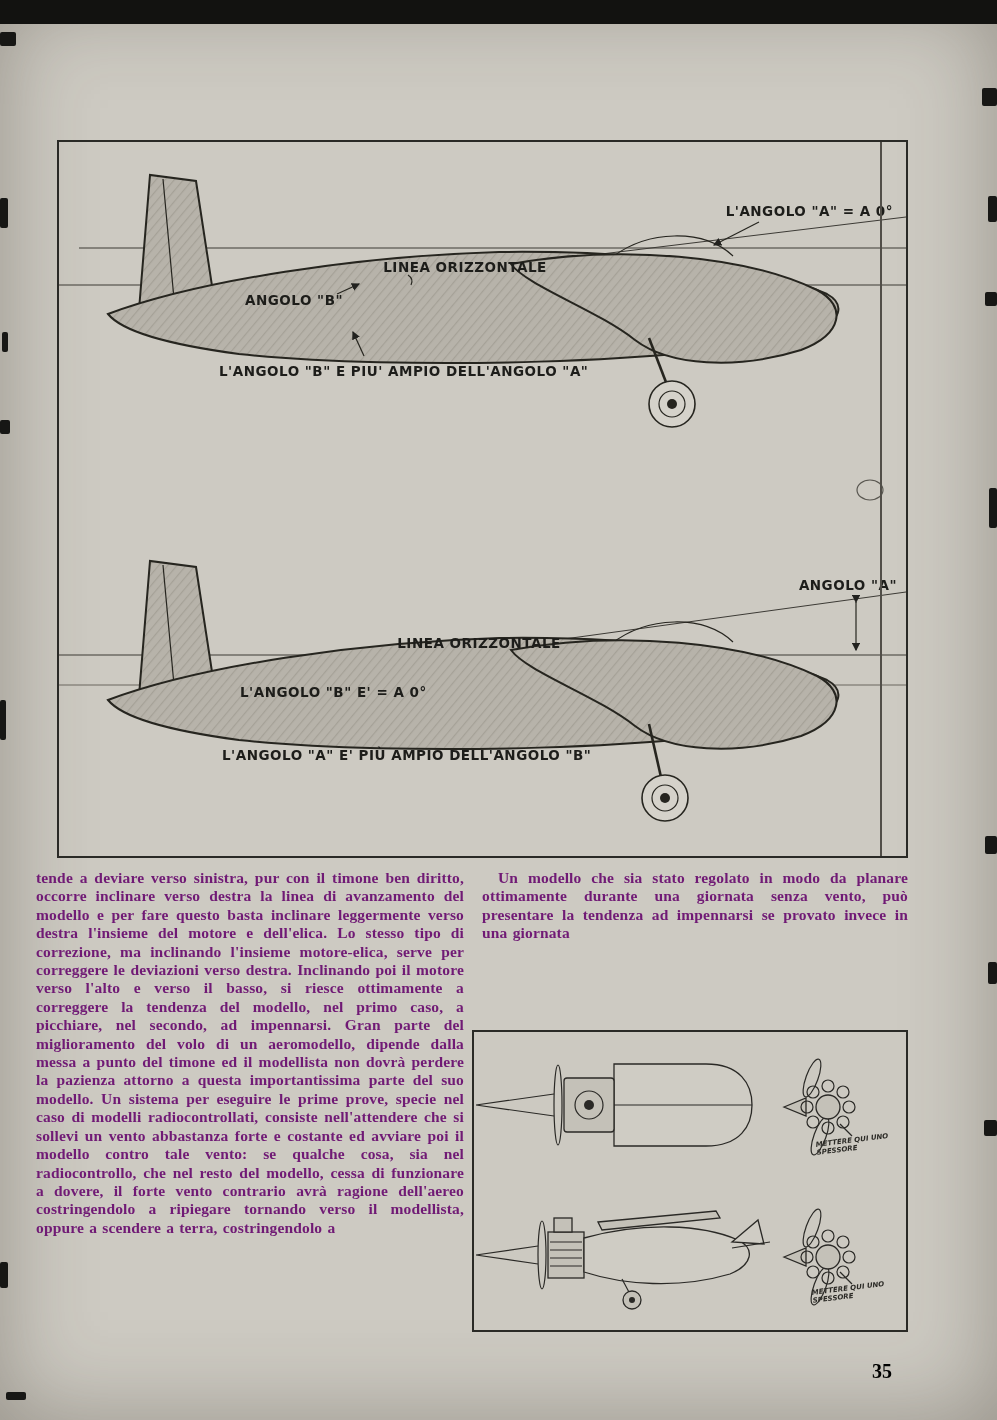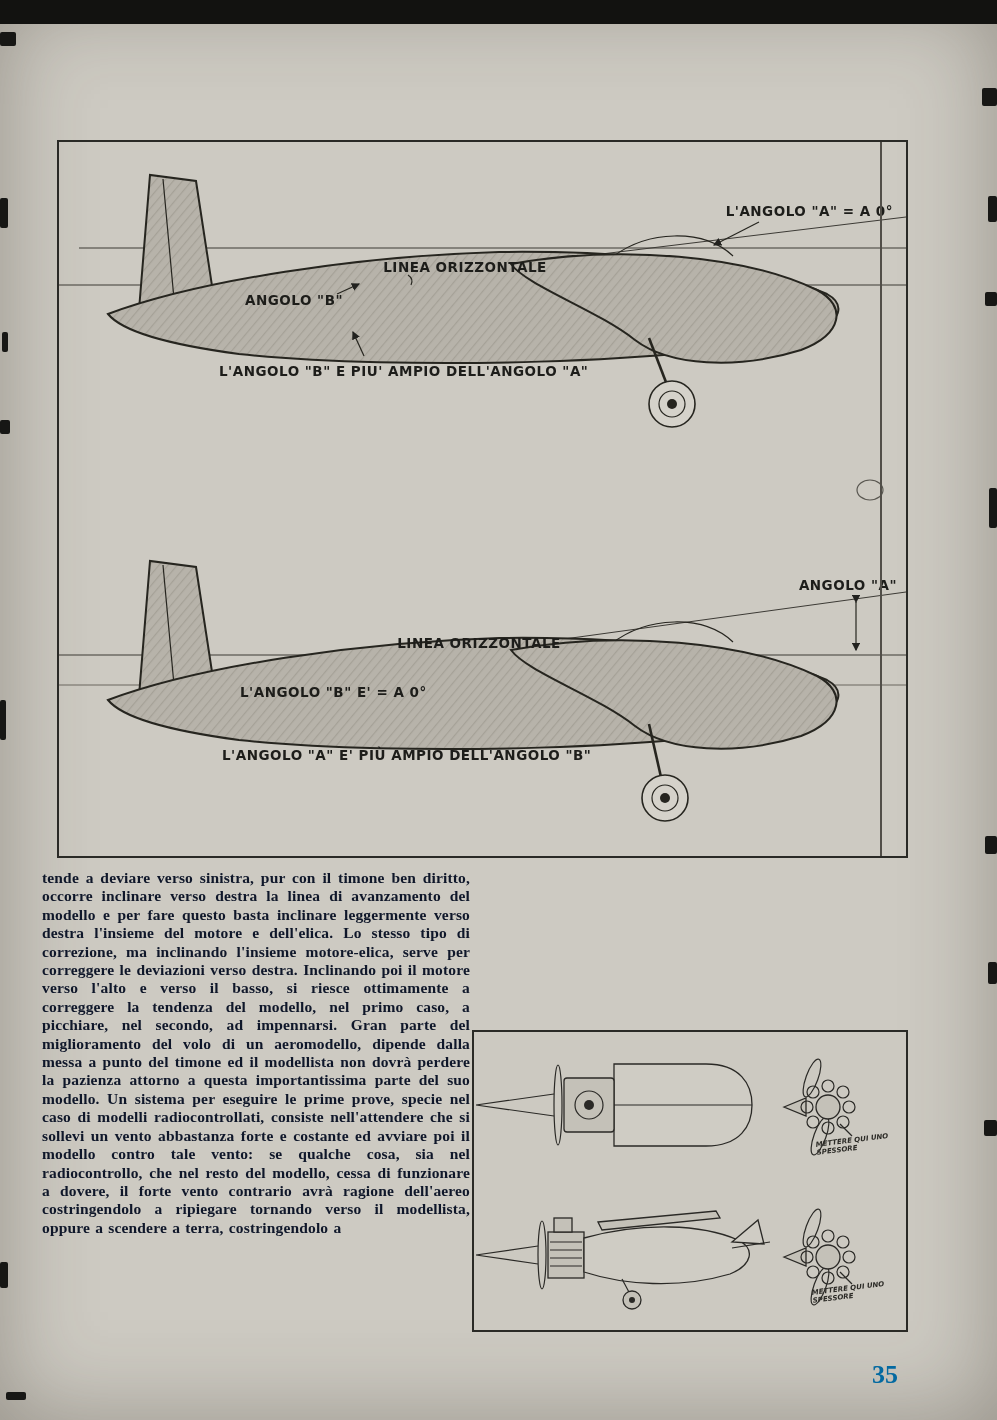--- a/index.html
+++ b/index.html
@@ -16,42 +16,42 @@
   .frame-line { position:absolute; top:0; right:24px; width:2px; height:714px; background:#514e48; }
   .dsvg { display:block; }
   .refline { stroke:#3c3a35; stroke-width:1; fill:none; }
   .faint { stroke:#6a675f; stroke-width:1; fill:none; }
   .part  { stroke:#26251f; stroke-width:2; }
   .lightpart { fill:#d5d2ca; stroke:#26251f; stroke-width:1.6; }
   .thin  { stroke:#26251f; stroke-width:1.2; fill:none; }
   .strut { stroke:#26251f; stroke-width:2.6; }
   .dlabel { font-family:"DejaVu Sans",sans-serif; font-weight:bold; font-size:13.5px; fill:#1d1d1a; letter-spacing:.5px; }
   .col {
-    position:absolute; text-align:justify; color:#0f172a;
+    position:absolute; text-align:justify; color:#701a75;
     font-size:15.5px; line-height:18.4px; font-weight:bold;
-    letter-spacing:.15px; word-spacing:1.2px;margin-left:6px;
+    letter-spacing:.15px; word-spacing:1.2px;
   }
   .col-left  { left:36px;  top:869px; width:428px; }
   .col-right { left:482px; top:869px; width:426px; }
   .col-right p.indent { text-indent:16px; }
   .inset {
     position:absolute; left:472px; top:1030px; width:436px; height:302px;
     border:2px solid #2a2a26; background:#ccc9c1;
   }
   .iline { stroke:#2a2926; stroke-width:1.2; fill:none; }
   .ipart { fill:#c4c1b8; stroke:#2a2926; stroke-width:1.3; }
   .ilight{ fill:#cfccc4; stroke:#2a2926; stroke-width:1.3; }
   .tiny {
     position:absolute; width:80px;
     font-family:"DejaVu Sans",sans-serif; font-size:7px; line-height:8px;
     font-style:italic; font-weight:bold; color:#2b2a26; transform:rotate(-7deg);
   }
   .tiny.c1 { left:342px; top:104px; }
   .tiny.c2 { left:338px; top:252px; }
-  .pageno { position:absolute; left:872px; top:1360px; font-size:26px; font-weight:bold; color:#0369a1; }
+  .pageno { position:absolute; left:872px; top:1360px; font-size:20px; font-weight:bold; color:#000000; }
 </style>
 </head>
 <body>
 
 <div class="page">
 
   <div class="scan-top"></div>
   <div class="artifact" style="left:0;top:32px;width:16px;height:14px;"></div>
   <div class="artifact" style="left:0;top:198px;width:8px;height:30px;"></div>
   <div class="artifact" style="left:2px;top:332px;width:6px;height:20px;"></div>
@@ -149,20 +149,21 @@
     </svg>
 
     <div class="frame-line"></div>
   </div>
 
   <div class="col col-left">
     <p>tende a deviare verso sinistra, pur con il timone ben diritto, occorre inclinare verso destra la linea di avanzamento del modello e per fare questo basta inclinare leggermente verso destra l'insieme del motore e dell'elica. Lo stesso tipo di correzione, ma inclinando l'insieme motore-elica, serve per correggere le deviazioni verso destra. Inclinando poi il motore verso l'alto e verso il basso, si riesce ottimamente a correggere la tendenza del modello, nel primo caso, a picchiare, nel secondo, ad impennarsi. Gran parte del miglioramento del volo di un aeromodello, dipende dalla messa a punto del timone ed il modellista non dovrà perdere la pazienza attorno a questa importantissima parte del suo modello. Un sistema per eseguire le prime prove, specie nel caso di modelli radiocontrollati, consiste nell'attendere che si sollevi un vento abbastanza forte e costante ed avviare poi il modello contro tale vento: se qualche cosa, sia nel radiocontrollo, che nel resto del modello, cessa di funzionare a dovere, il forte vento contrario avrà ragione dell'aereo costringendolo a ripiegare tornando verso il modellista, oppure a scendere a terra, costringendolo a</p>
   </div>
 
   <div class="col col-right">
+    <p class="indent">Un modello che sia stato regolato in modo da planare ottimamente durante una giornata senza vento, può presentare la tendenza ad impennarsi se provato invece in una giornata</p>
   </div>
 
   <div class="inset">
     <svg class="dsvg" width="432" height="298" viewBox="0 0 432 298">
 
       <g>
         <path class="iline" d="M 2 73 L 80 62 M 2 73 L 80 84"></path>
         <path class="ilight" d="M 140 32 L 232 32 C 266 32 278 52 278 73 C 278 94 266 114 232 114 L 140 114 Z"></path>
         <line class="iline" x1="140" y1="73" x2="278" y2="73"></line>
         <ellipse class="iline" cx="84" cy="73" rx="4" ry="40"></ellipse>

